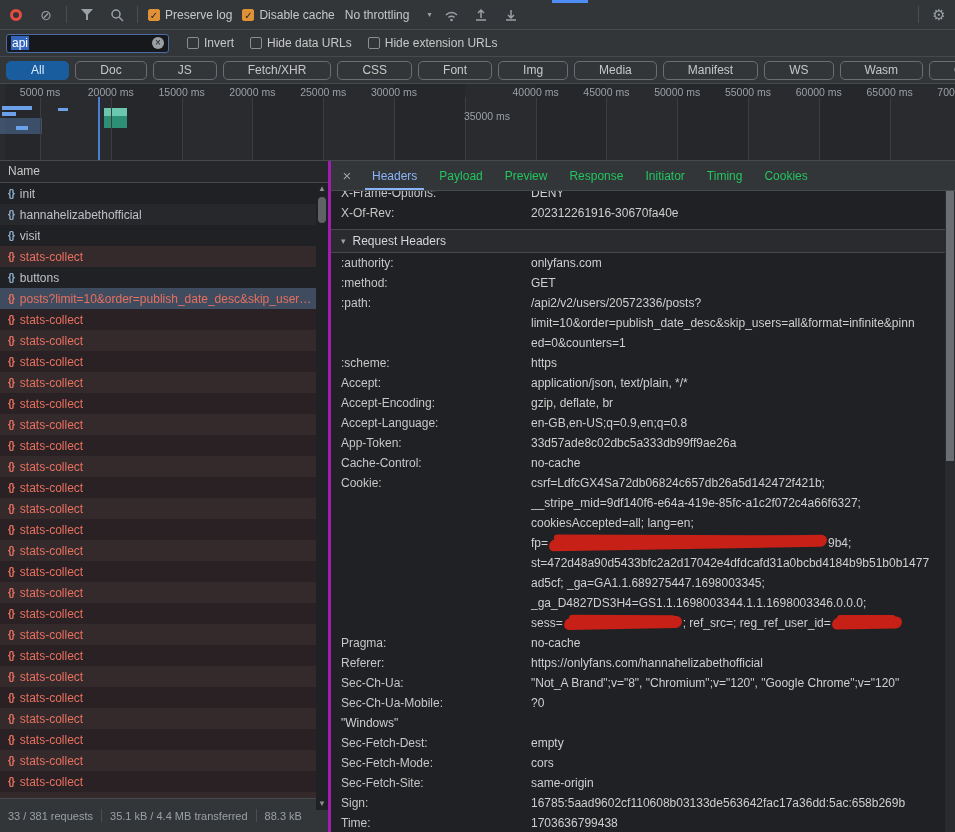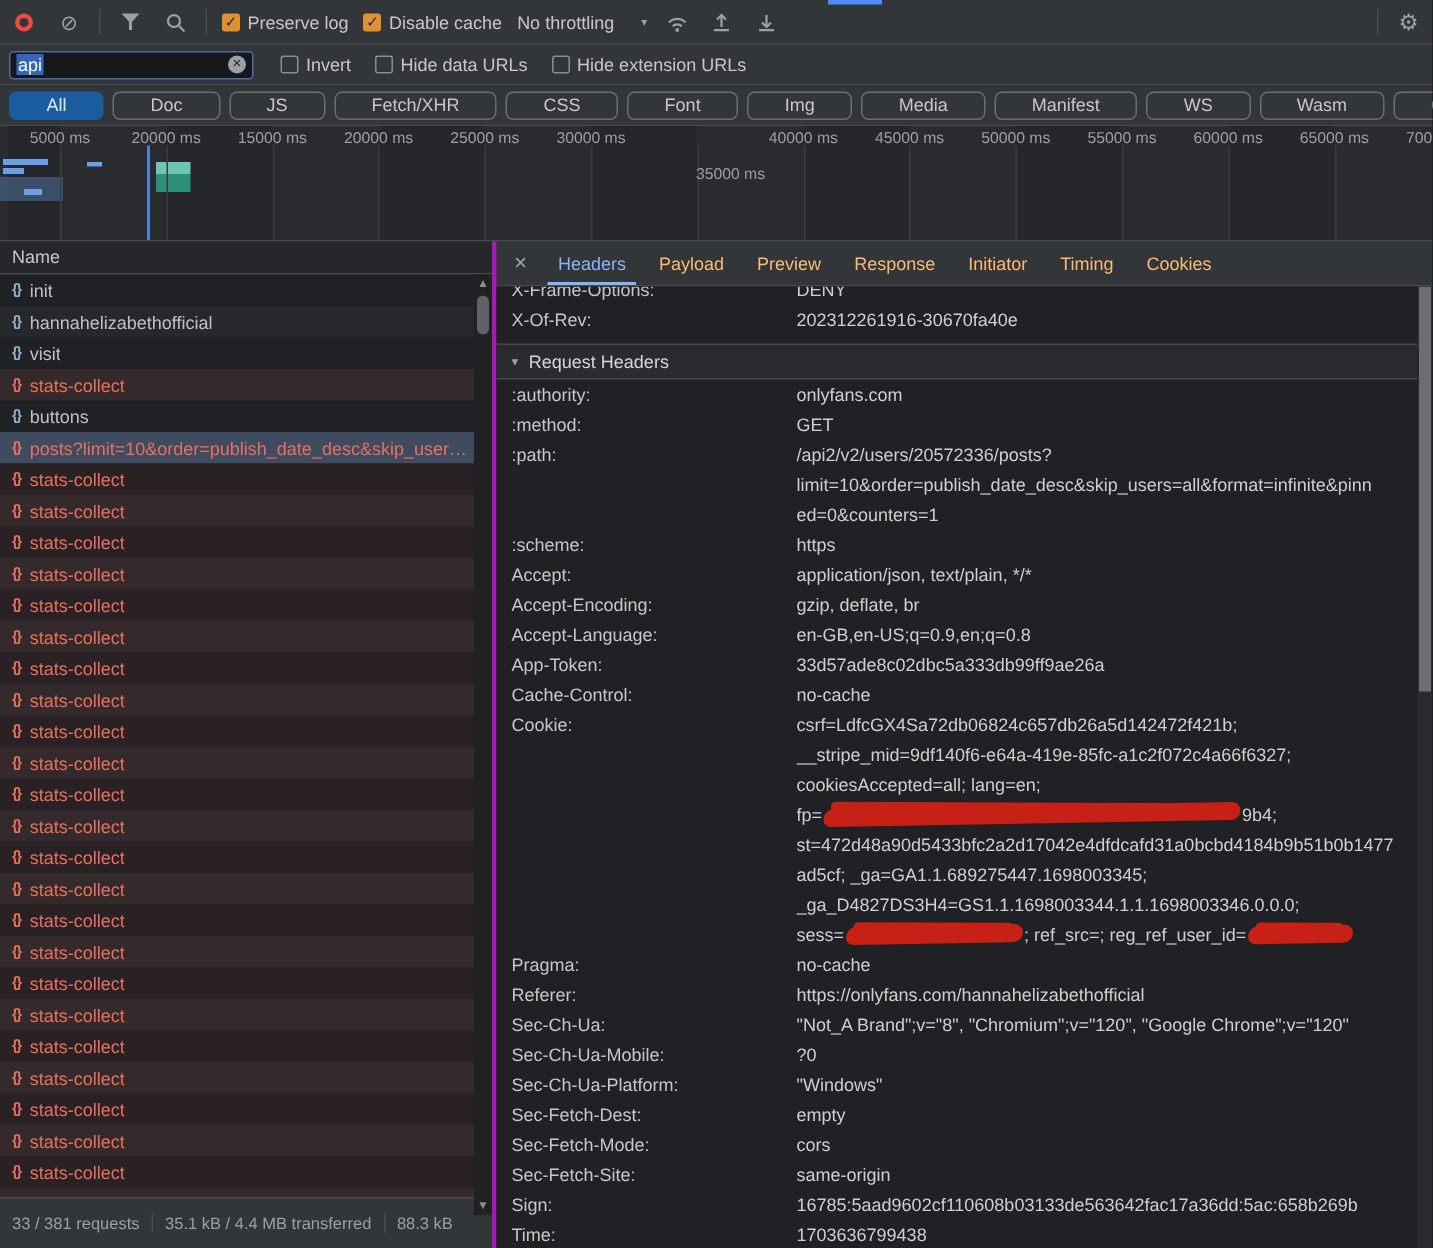--- a/index.html
+++ b/index.html
@@ -48,21 +48,21 @@
 .row.err .ic{color:#e8705f}
 .row .lbl{overflow:hidden;text-overflow:ellipsis}
 .lscroll{position:absolute;right:0;top:22px;bottom:22px;width:12px;background:#202124}
 .sarrow{position:absolute;left:0;width:12px;height:12px;text-align:center;font-size:8px;color:#8a8d91;line-height:12px}
 .lthumb{position:absolute;left:2px;top:14px;width:8px;height:26px;border-radius:4px;background:#5f6368}
 .status{height:34px;flex:none;background:#333639;border-top:1px solid #47494d;display:flex;align-items:center;padding:0 8px;font-size:11px;color:#9aa0a6;white-space:nowrap;overflow:hidden}
 .vsep{width:1px;height:13px;background:#4a4d52;margin:0 8px;flex:none}
 .rpane{flex:1;min-width:0;display:flex;flex-direction:column}
 .tabbar{height:30px;flex:none;background:#333639;border-bottom:1px solid #47494d;display:flex;align-items:stretch;padding-left:2px}
 .closex{width:28px;display:flex;align-items:center;justify-content:center;color:#9aa0a6;font-size:15px}
-.tab{padding:0 11px;display:flex;align-items:center;color:#fdba74;position:relative;white-space:nowrap}
+.tab{padding:0 11px;display:flex;align-items:center;color:#22c55e;position:relative;white-space:nowrap}
 .tab.act{color:#8ab4f8}
 .tab.act::after{content:"";position:absolute;left:4px;right:4px;bottom:0;height:2px;background:#8ab4f8}
 .content{flex:1;position:relative;overflow:hidden;background:#202124}
 .cliprow{height:12px;overflow:hidden}
 .cliprow .hrow{margin-top:-8px}
 .hrow{display:flex;padding-left:10px;line-height:20px}
 .hname{width:190px;flex:none;color:#c7c7c7}
 .hval{flex:1;min-width:0;color:#cfcfcf;padding-right:16px;word-break:break-all}
 .hline{white-space:nowrap;overflow:hidden}
 .sect{margin-top:6px;height:24px;border-top:1px solid #45484c;border-bottom:1px solid #45484c;background:#2a2b2e;display:flex;align-items:center;gap:7px;padding-left:10px;color:#d4d7db}
@@ -461,21 +461,20 @@
             </div>
             <div class="hrow">
               <div class="hname">Sec-Ch-Ua:</div>
               <div class="hval">"Not_A Brand";v="8", "Chromium";v="120", "Google Chrome";v="120"</div>
             </div>
             <div class="hrow">
               <div class="hname">Sec-Ch-Ua-Mobile:</div>
               <div class="hval">?0</div>
             </div>
             <div class="hrow">
-              <div class="hname">Sec-Ch-Ua-Platform:</div>
               <div class="hval">"Windows"</div>
             </div>
             <div class="hrow">
               <div class="hname">Sec-Fetch-Dest:</div>
               <div class="hval">empty</div>
             </div>
             <div class="hrow">
               <div class="hname">Sec-Fetch-Mode:</div>
               <div class="hval">cors</div>
             </div>

